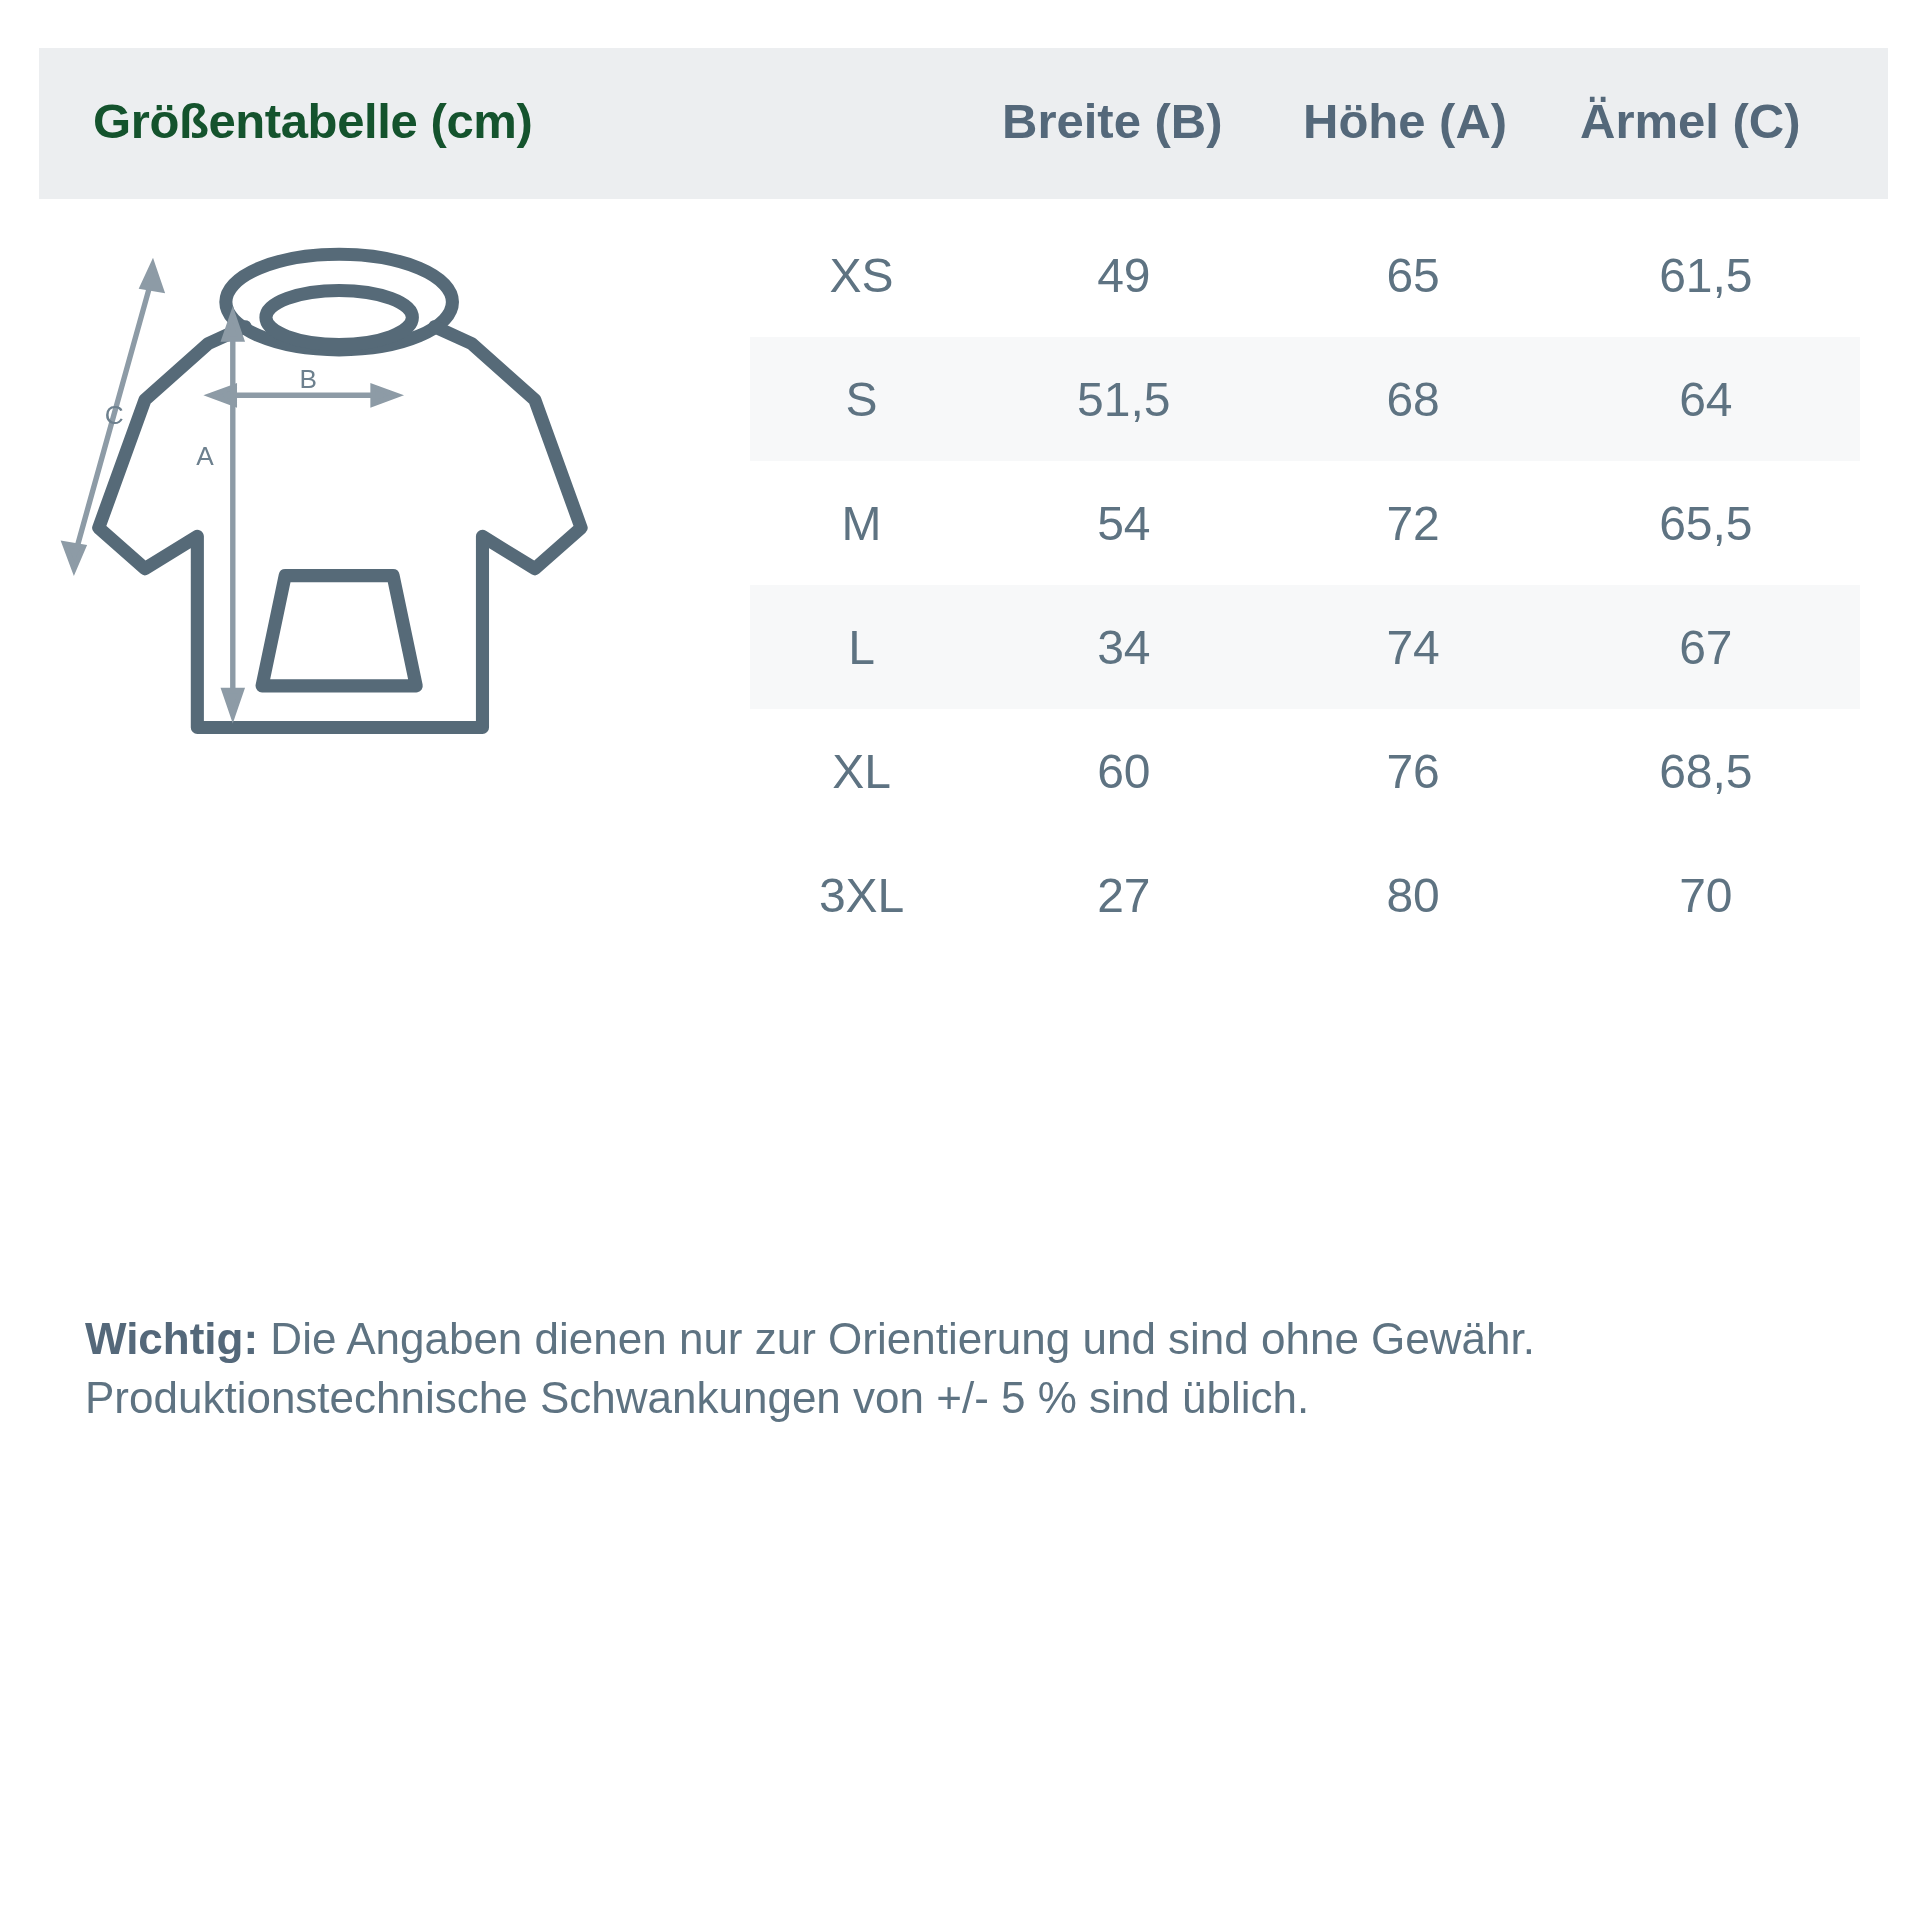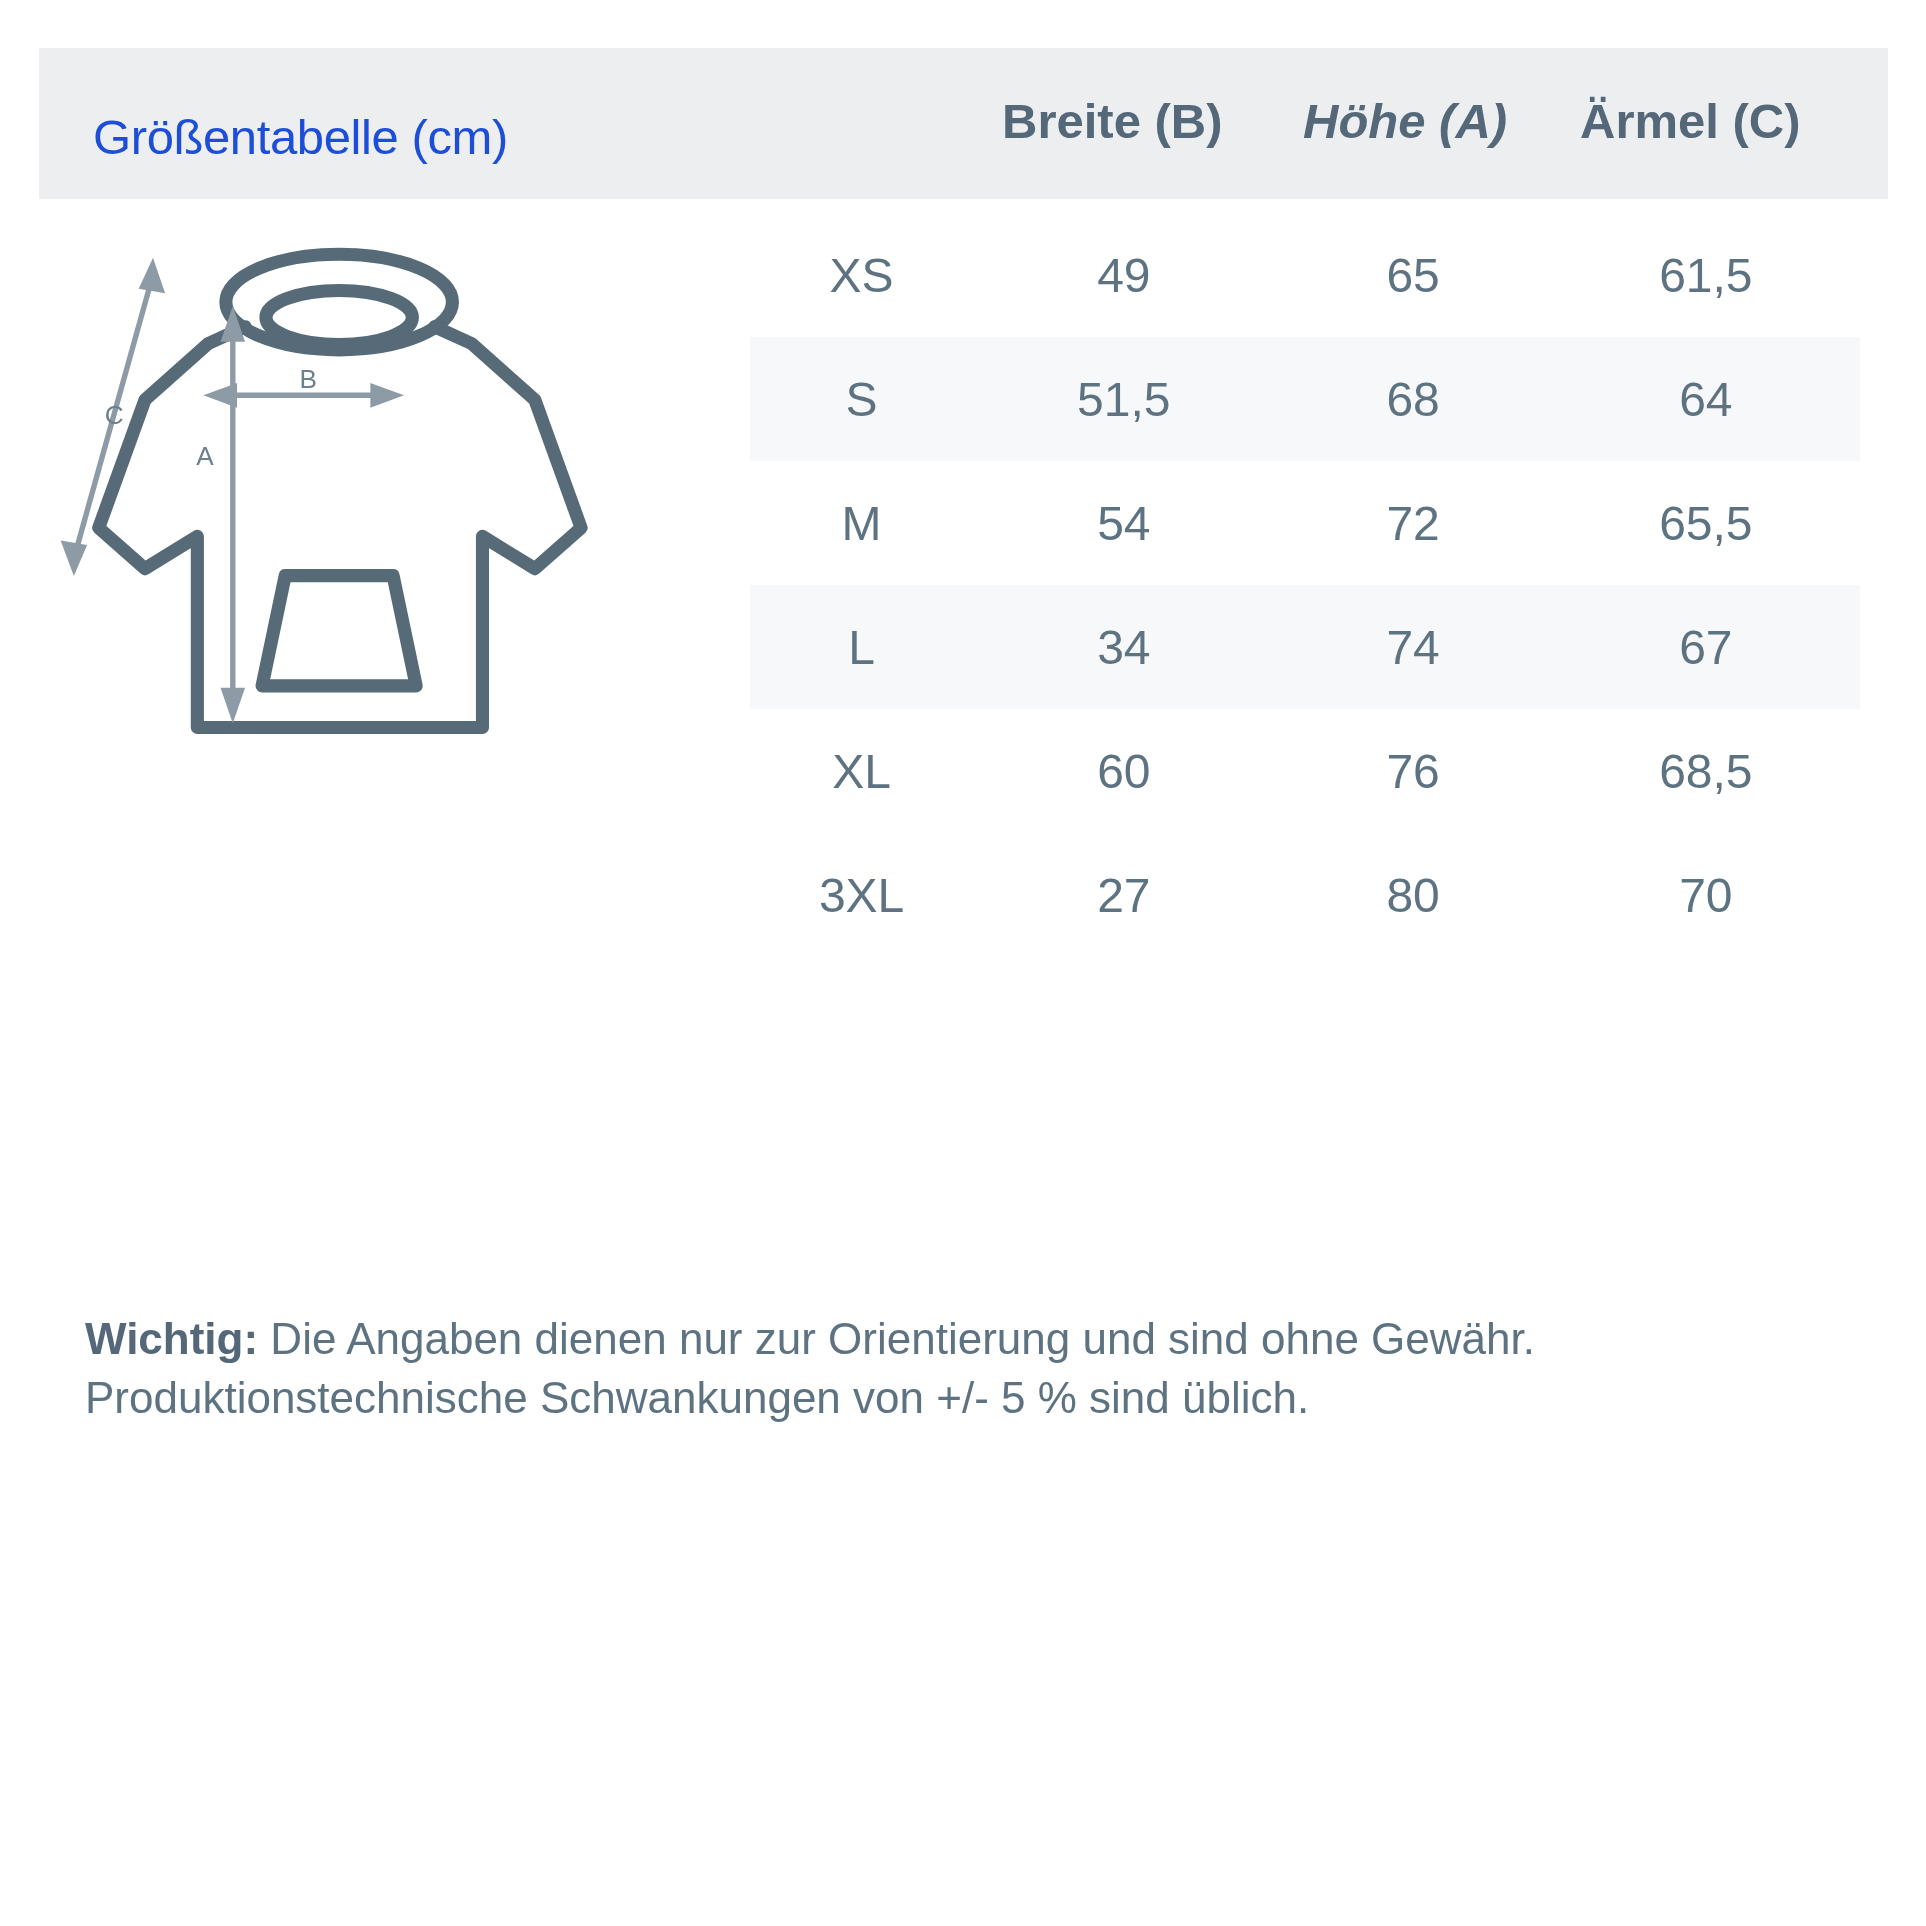--- a/index.html
+++ b/index.html
@@ -30,43 +30,42 @@
     width: 1849px;
     height: 151px;
     background: #eceef0;
     box-sizing: border-box;
   }
   .header-title {
     position: absolute;
     left: 54px;
     top: 45px;
     font-size: 49px;
-    font-weight: normal;
-    color: #1d4ed8;
+    font-weight: bold;
+    color: #14532d;
     letter-spacing: -0.4px;
     white-space: nowrap;
-    margin-top: 16px;
   }
   .header-cols {
     position: absolute;
     left: 963px;
     top: 45px;
     width: 886px;
     height: 62px;
     display: flex;
     align-items: flex-start;
   }
   .header-col {
     font-size: 49px;
     font-weight: bold;
     color: #54687a;
     white-space: nowrap;
   }
   .header-col.c-breite { width: 301px; }
-  .header-col.c-hoehe  { width: 277px; font-style: italic; }
+  .header-col.c-hoehe  { width: 277px; }
   .header-col.c-aermel { width: 308px; }
 
   
   .illustration {
     position: absolute;
     left: 54px;
     top: 231px;
     width: 709px;
     height: 586px;
   }

